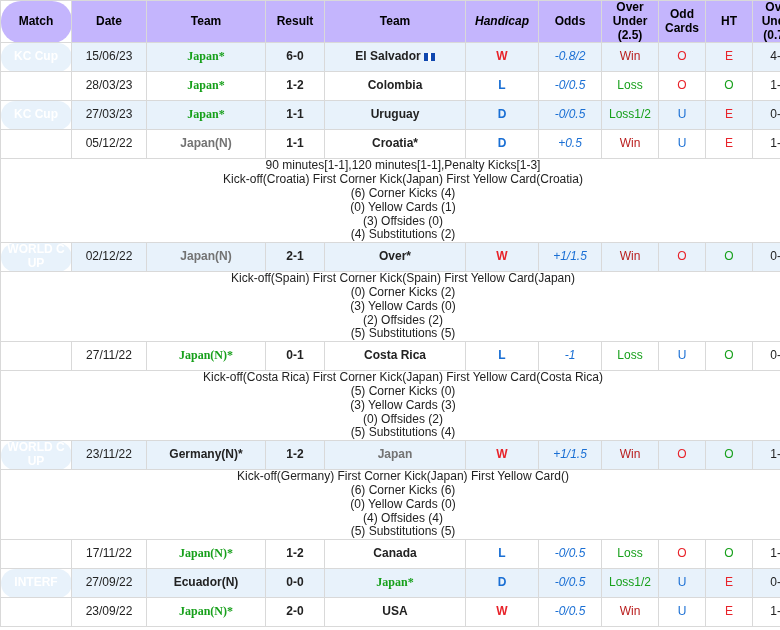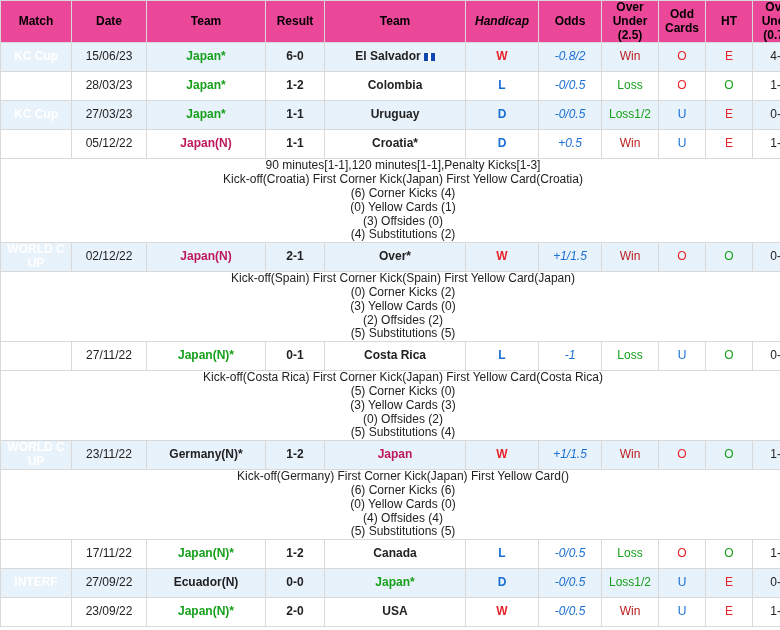--- a/index.html
+++ b/index.html
@@ -22,28 +22,28 @@
   }
   table.match-table td, table.match-table th {
     border: 1px solid #d9d9d9;
     padding: 0;
     text-align: center;
     vertical-align: middle;
     font-size: 12px;
     line-height: 1.15;
   }
   thead th {
-    background: #ec4899;
+    background: #c4b5fd;
     font-weight: bold;
     font-size: 12.5px;
     height: 36px;
     color: #000;
     padding: 2px 1px;
   }
-  .col-match   { width: 70px; }
+  .col-match   { width: 70px; border-radius: 20px; }
   .col-date    { width: 74px; margin-top: 28px; }
   .col-team1   { width: 118px; }
   .col-result  { width: 58px; }
   .col-team2   { width: 140px; }
   .col-hand    { width: 72px; font-style: italic; }
   .col-odds    { width: 62px; }
   .col-ou      { width: 56px; }
   .col-oe      { width: 46px; }
   .col-ht      { width: 46px; }
   .col-ou2     { width: 52px; }
@@ -65,22 +65,22 @@
     padding: 2px 2px;
     line-height: 1.1;
   }
   .comp-kc      { background: #e2215b; }
   .comp-wc      { background: #e2215b; }
   .comp-intf    { background: #7d8a2e; }
 
   .date-cell { color: #222; font-size: 11.5px; }
 
   .team { font-weight: bold; }
-  .team-green { color: #17a01b; }
-  .team-blue  { color: #be185d; }
+  .team-green { color: #17a01b; font-family: Liberation Serif, serif; }
+  .team-blue  { color: #737373; }
   .team-dark  { color: #222; }
 
   .score { font-weight: bold; color: #222; }
 
   .wdl { font-weight: bold; }
   .wdl-w { color: #e8232a; }
   .wdl-l { color: #1a6fd4; }
   .wdl-d { color: #1a6fd4; }
 
   .hand { color: #1a6fd4; }

